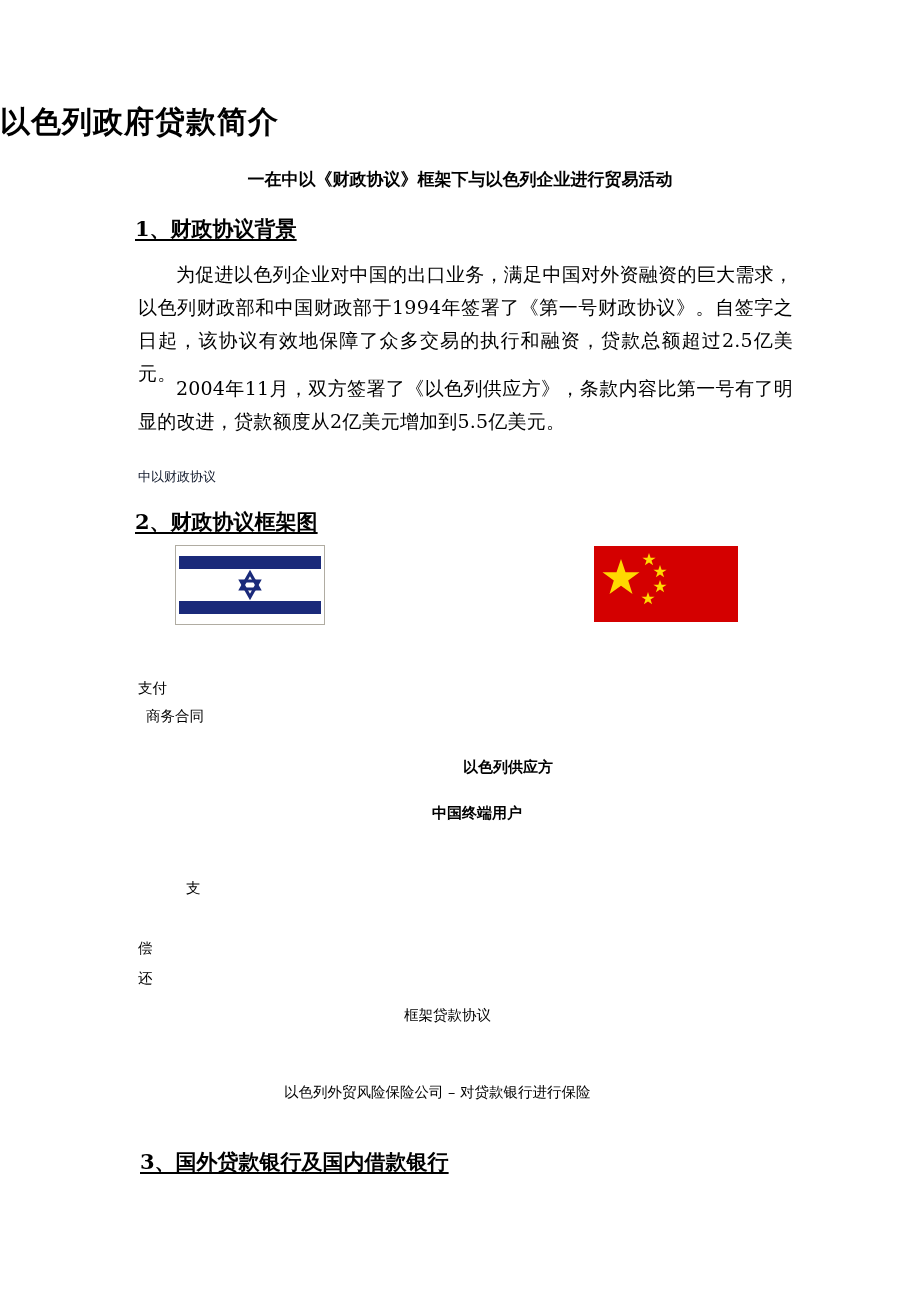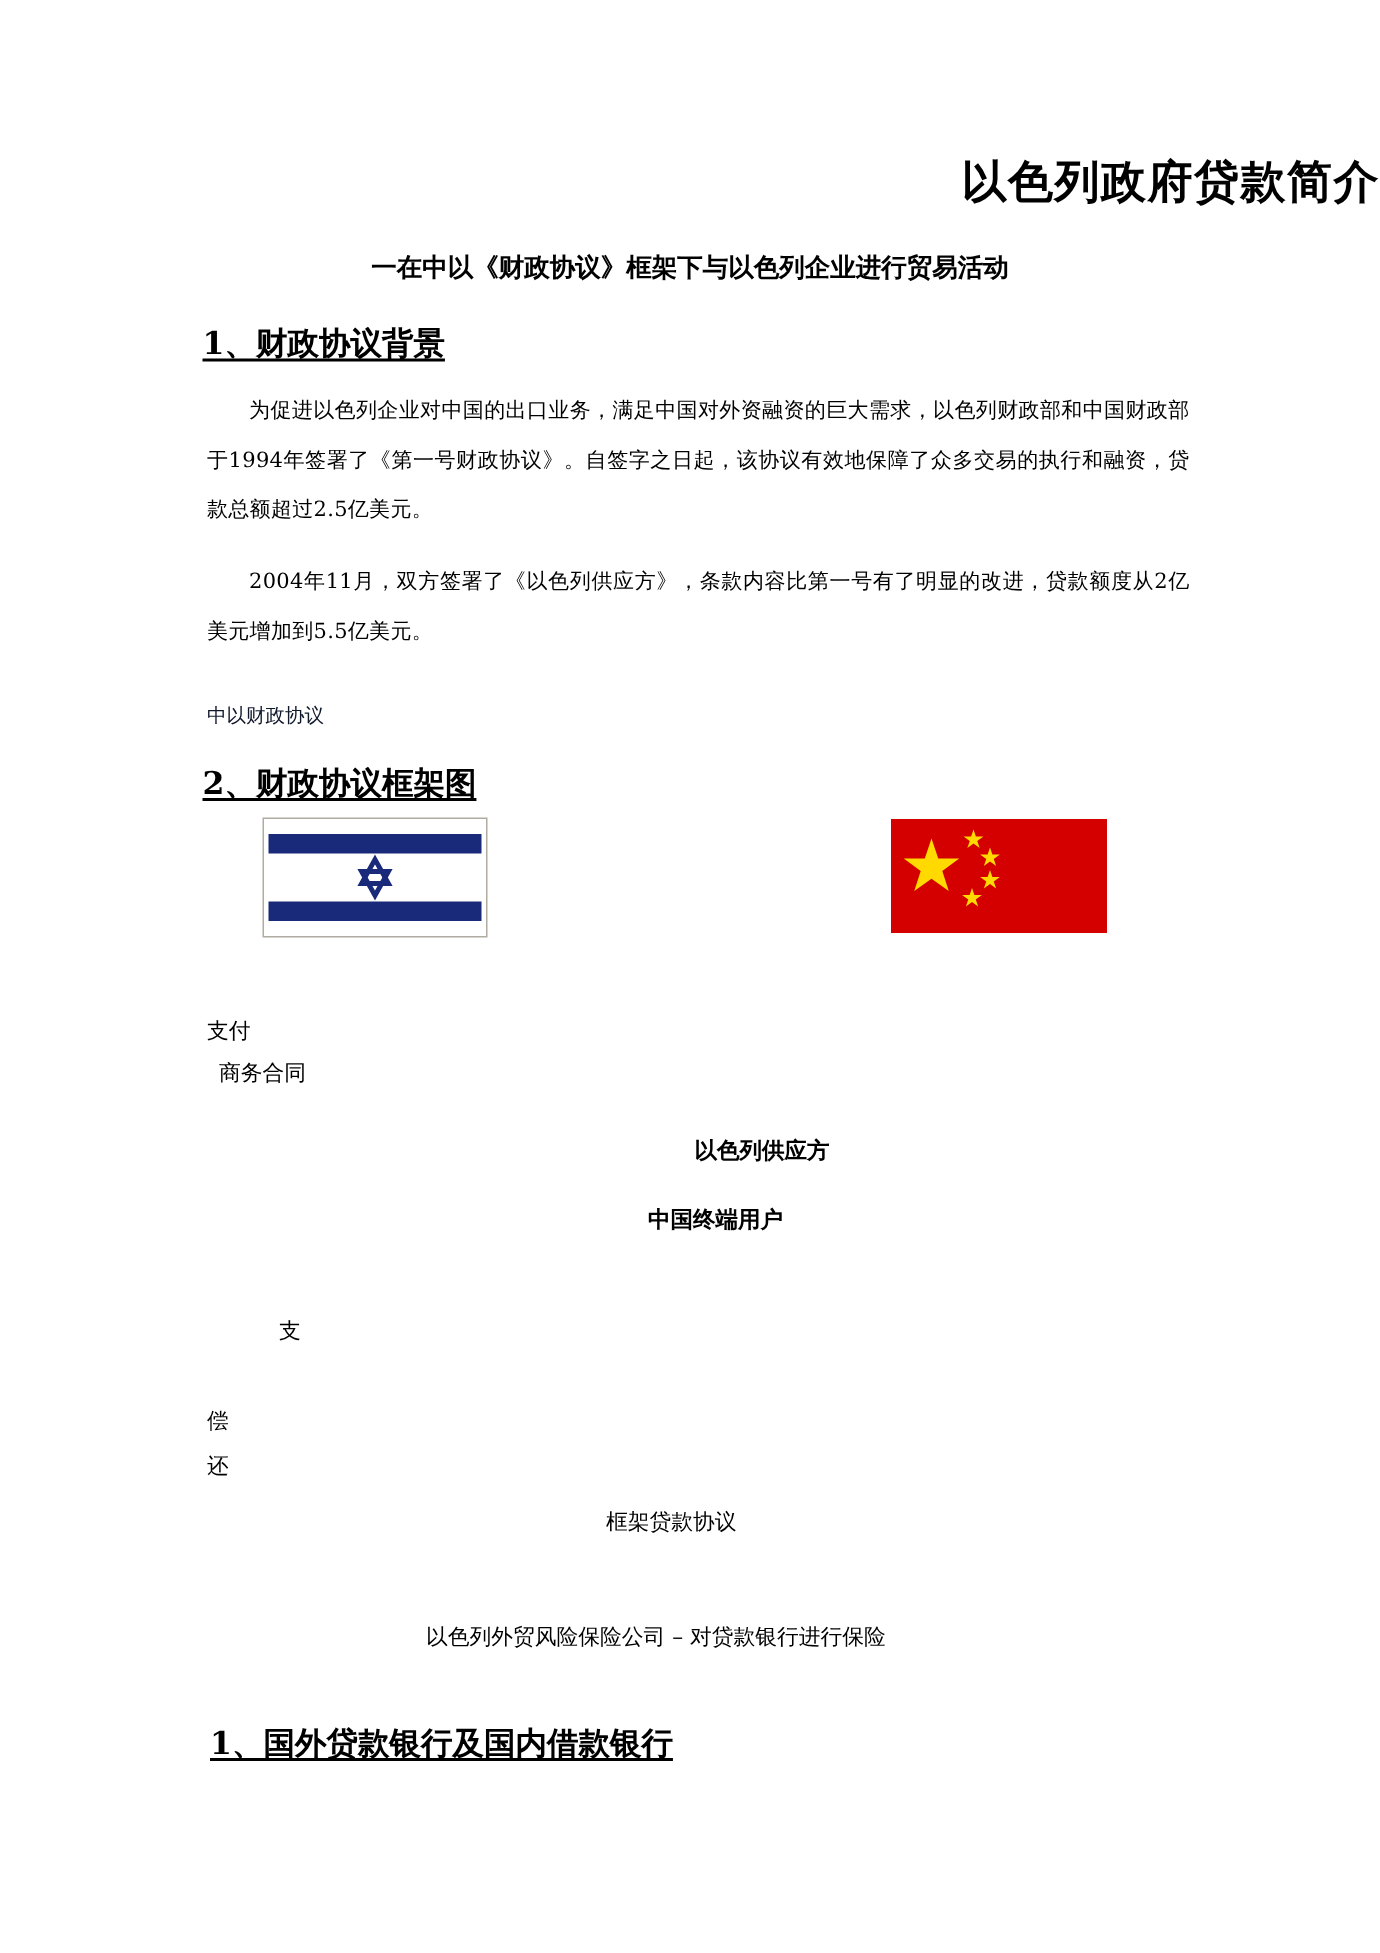--- a/index.html
+++ b/index.html
@@ -18,21 +18,21 @@
     background: #ffffff;
     overflow: hidden;
   }
 
   
   .doc-title {
     position: absolute;
     left: 0;
     top: 104px;
     width: 920px;
-    text-align: right;
+    text-align: left;
     font-size: 30px;
     font-weight: bold;
     letter-spacing: 1px;
     line-height: 1.2;
   }
   .doc-subtitle {
     position: absolute;
     left: 0;
     top: 168px;
     width: 920px;
@@ -51,21 +51,21 @@
   }
   #sec1 { left: 135px; top: 215px; text-align: right; }
   #sec2 { left: 135px; top: 508px; }
   #sec3 { left: 140px; top: 1148px; }
 
   
   .body-para {
     position: absolute;
     left: 138px;
     width: 655px;
-    font-size: 14px;
+    font-size: 19px;
     line-height: 33px;
     text-align: justify;
     text-indent: 2em;
     letter-spacing: 0.2px;
   }
   #para1 { top: 258px; }
   #para2 { top: 372px; }
 
   
   .small-caption {
@@ -158,15 +158,15 @@
   <div class="dlabel" id="lbl-pay">支付</div>
   <div class="dlabel" id="lbl-contract">商务合同</div>
   <div class="dlabel bold" id="lbl-supplier">以色列供应方</div>
   <div class="dlabel bold" id="lbl-enduser">中国终端用户</div>
   <div class="dlabel" id="lbl-zhi">支</div>
   <div class="dlabel" id="lbl-chang">偿</div>
   <div class="dlabel" id="lbl-huan">还</div>
   <div class="dlabel" id="lbl-framework">框架贷款协议</div>
   <div class="dlabel" id="lbl-insurance">以色列外贸风险保险公司 – 对贷款银行进行保险</div>
 
-  <div class="section-heading" id="sec3">1、国外贷款银行及国内借款银行</div>
+  <div class="section-heading" id="sec3">3、国外贷款银行及国内借款银行</div>
 
 </div>
 
 </body></html>

